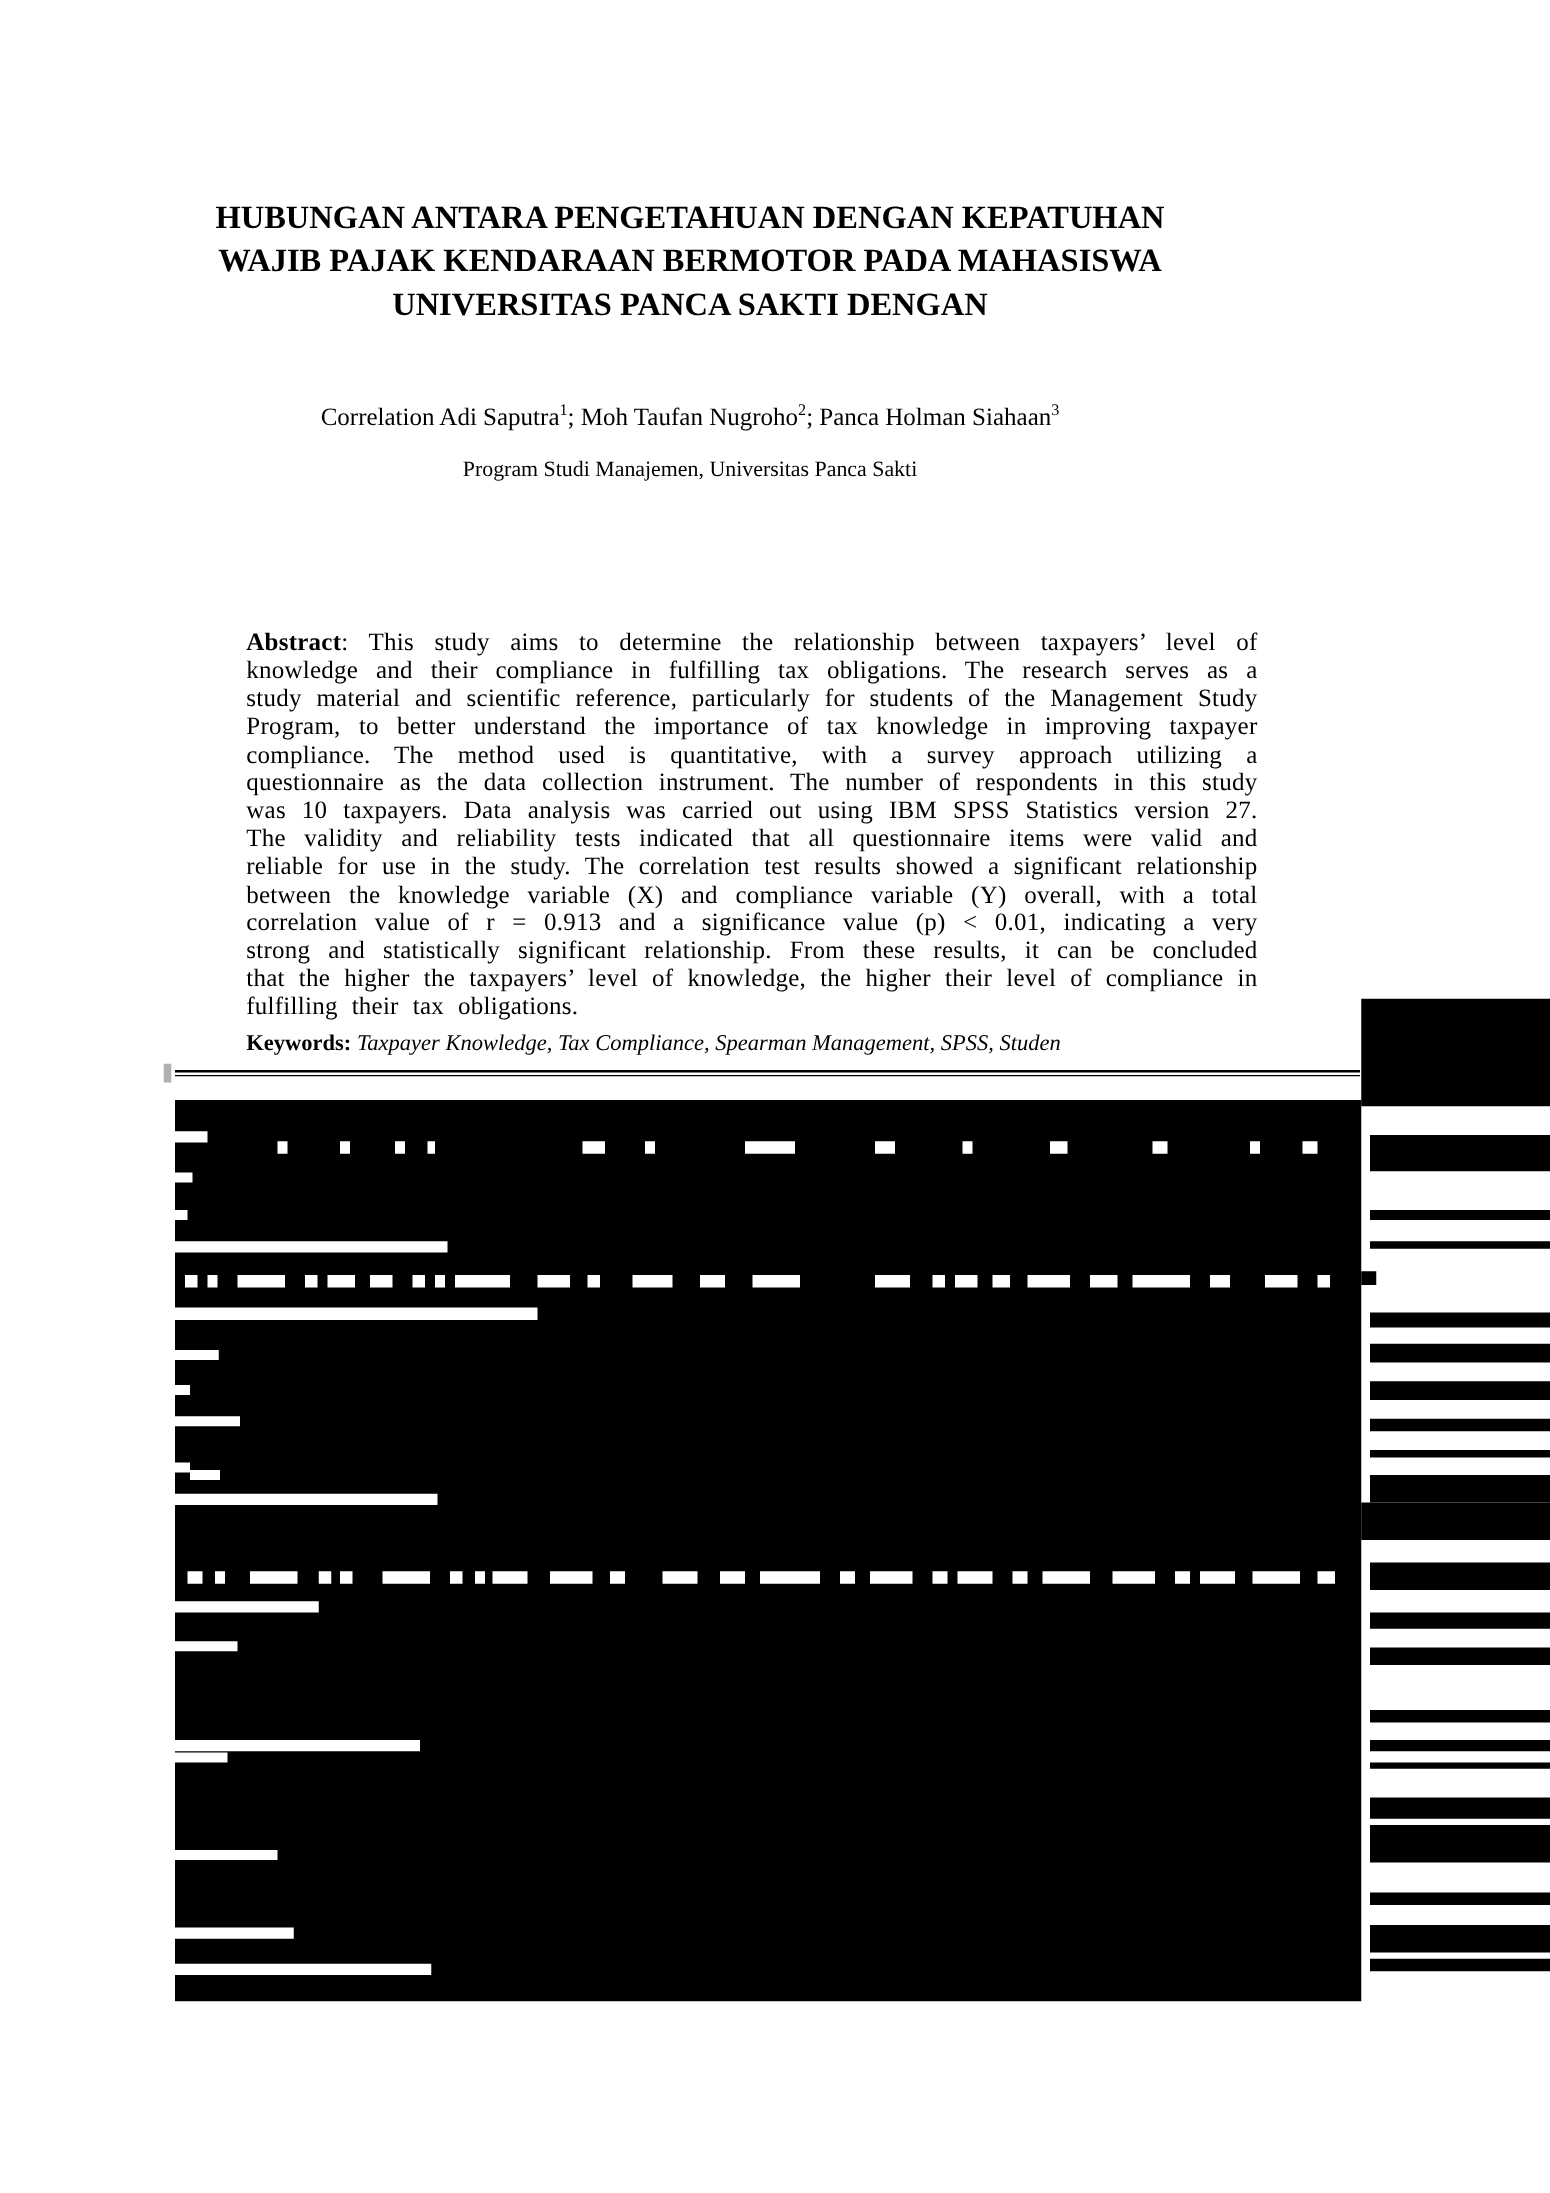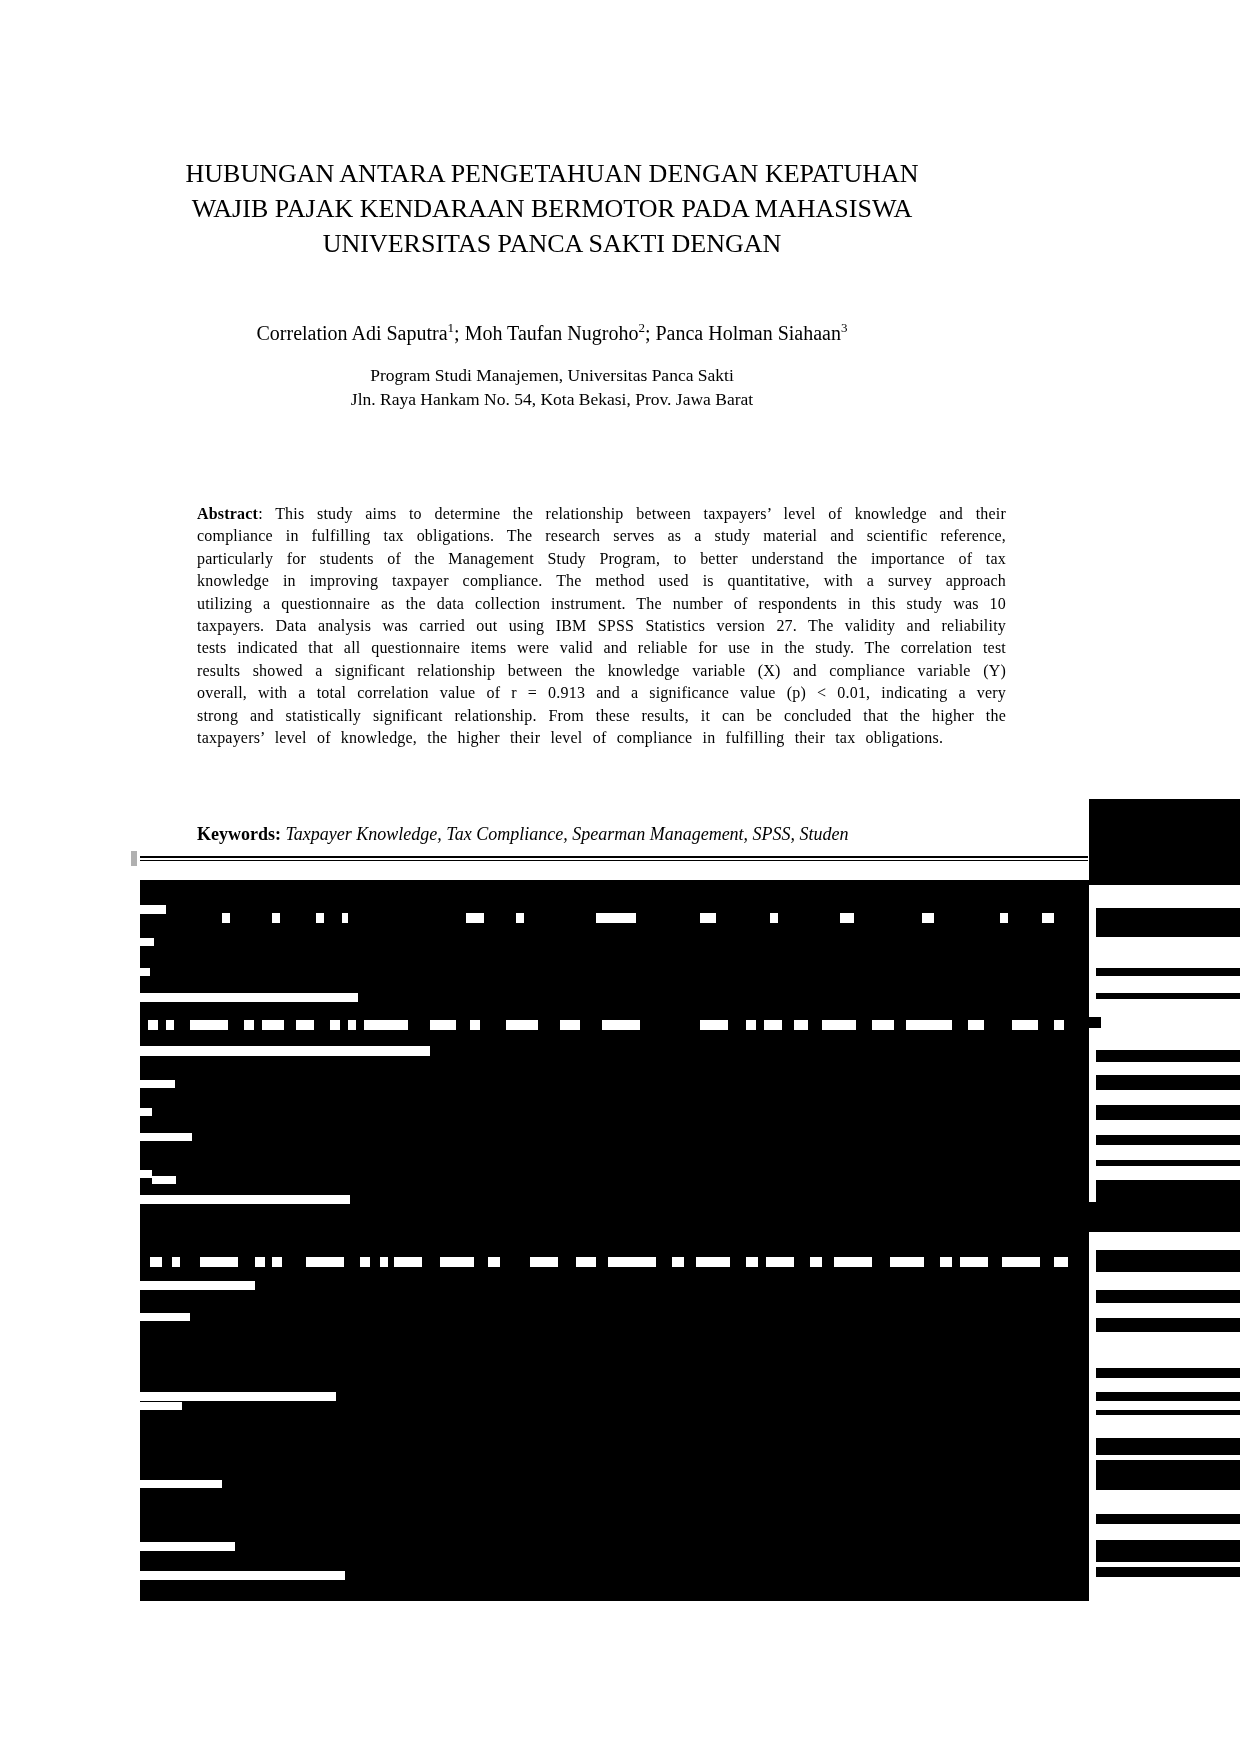--- a/index.html
+++ b/index.html
@@ -18,21 +18,21 @@
     top: 0;
     width: 1104px;
     text-align: center;
   }
   .title {
     position: absolute;
     left: 0;
     top: 156px;
     width: 100%;
     font-size: 26px;
-    font-weight: normal;
+    font-weight: bold;
     line-height: 35px;
     letter-spacing: 0px;
   }
   .authors {
     position: absolute;
     left: 0;
     top: 320px;
     width: 100%;
     font-size: 20px;
   }
@@ -48,21 +48,21 @@
   a.email {
     color: #0000EE;
     text-decoration: underline;
     cursor: pointer;
   }
   .abstract {
     position: absolute;
     left: 197px;
     top: 503px;
     width: 809px;
-    font-size: 16px;
+    font-size: 20px;
     line-height: 22.4px;
     text-align: justify;
     word-spacing: 6px;
     letter-spacing: 0.2px;
   }
   .keywords {
     position: absolute;
     left: 197px;
     top: 824px;
     width: 860px;
@@ -100,21 +100,20 @@
     <div class="title">
       <div>HUBUNGAN ANTARA PENGETAHUAN DENGAN KEPATUHAN</div>
       <div>WAJIB PAJAK KENDARAAN BERMOTOR PADA MAHASISWA</div>
       <div>UNIVERSITAS PANCA SAKTI DENGAN</div>
     </div>
 
     <div class="authors"><span>Correlation Adi Saputra</span><sup>1</sup><span>; </span><span>Moh Taufan Nugroho</span><sup>2</sup><span>; </span><span>Panca Holman Siahaan</span><sup>3</sup></div>
 
     <div class="affiliation">
       <div>Program Studi Manajemen, Universitas Panca Sakti</div>
-      <div>Jln. Raya Hankam No. 54, Kota Bekasi, Prov. Jawa Barat</div>
     </div>
 
   </div>
 
   <div class="abstract"><b>Abstract</b><span>: This study aims to determine the relationship between taxpayers’ level of knowledge and their compliance in fulfilling tax obligations. The research serves as a study material and scientific reference, particularly for students of the Management Study Program, to better understand the importance of tax knowledge in improving taxpayer compliance. The method used is quantitative, with a survey approach utilizing a questionnaire as the data collection instrument. The number of respondents in this study was 10 taxpayers. Data analysis was carried out using IBM SPSS Statistics version 27. The validity and reliability tests indicated that all questionnaire items were valid and reliable for use in the study. The correlation test results showed a significant relationship between the knowledge variable (X) and compliance variable (Y) overall, with a total correlation value of r = 0.913 and a significance value (p) &lt; 0.01, indicating a very strong and statistically significant relationship. From these results, it can be concluded that the higher the taxpayers’ level of knowledge, the higher their level of compliance in fulfilling their tax obligations.</span></div>
 
   <div class="keywords"><b>Keywords:</b><i> Taxpayer Knowledge, Tax Compliance, Spearman Management, SPSS, Studen</i></div>
 
   <div class="rule-tick"></div>
   <div class="rule"></div>

